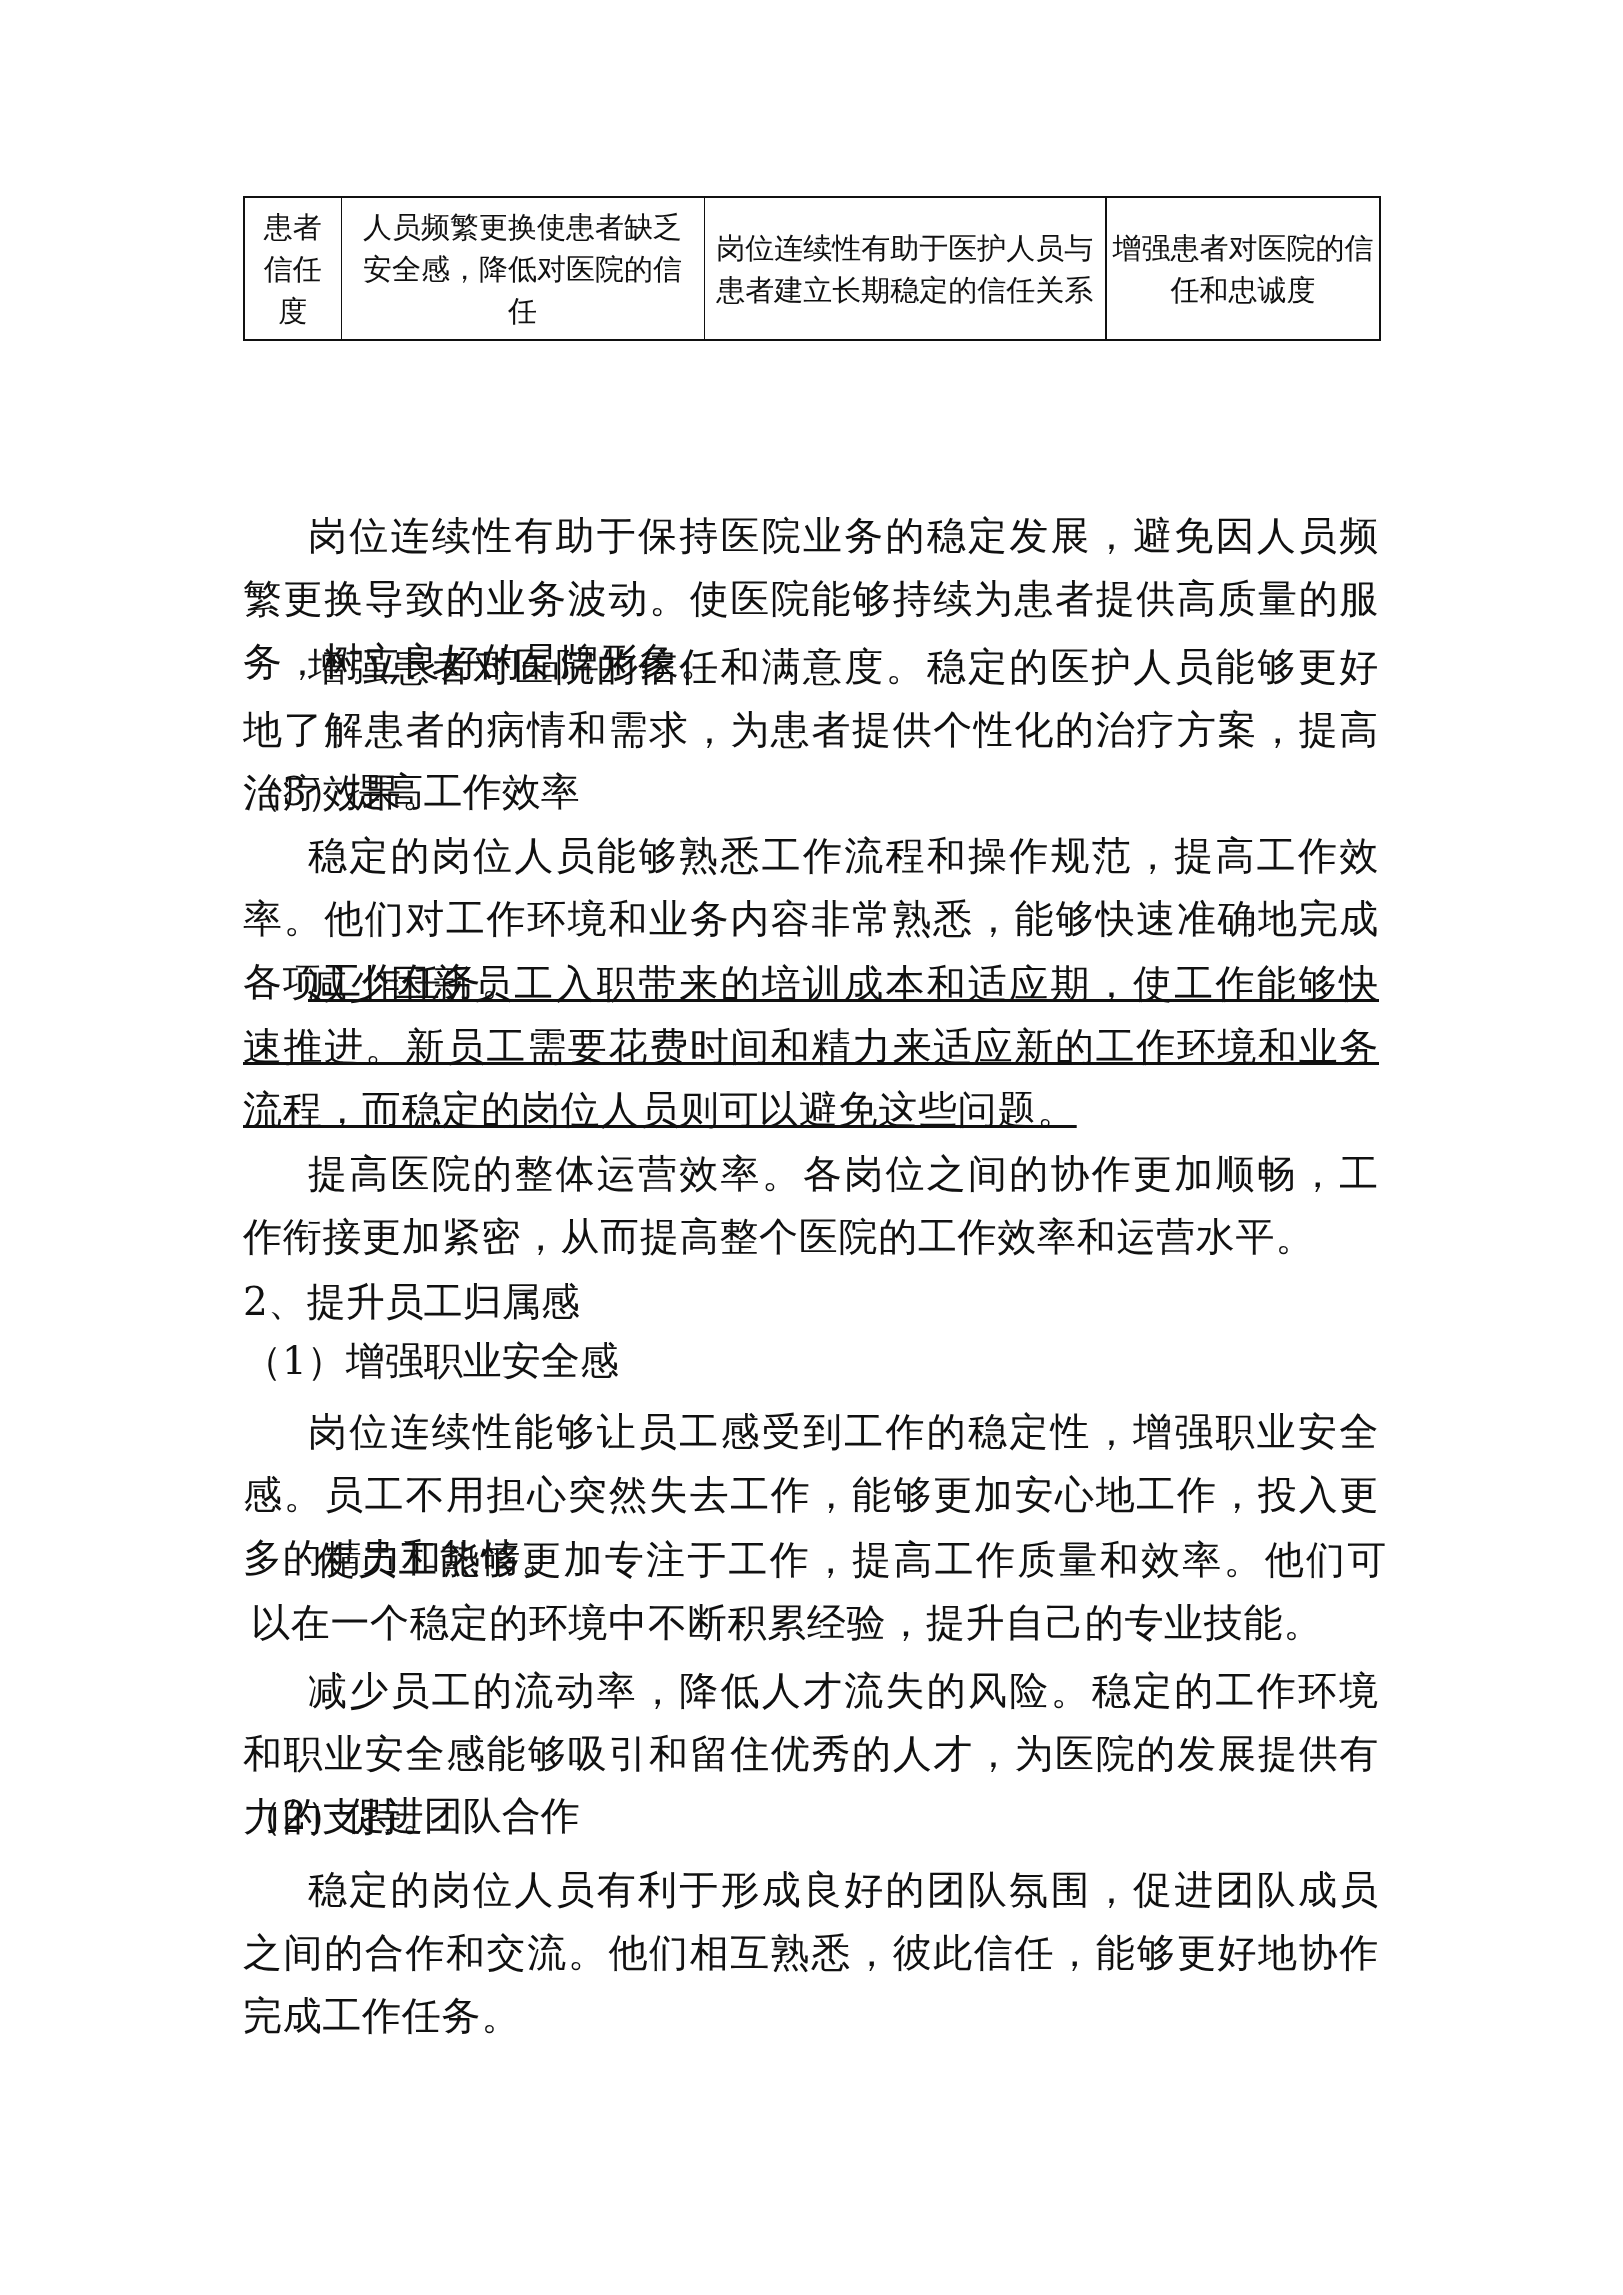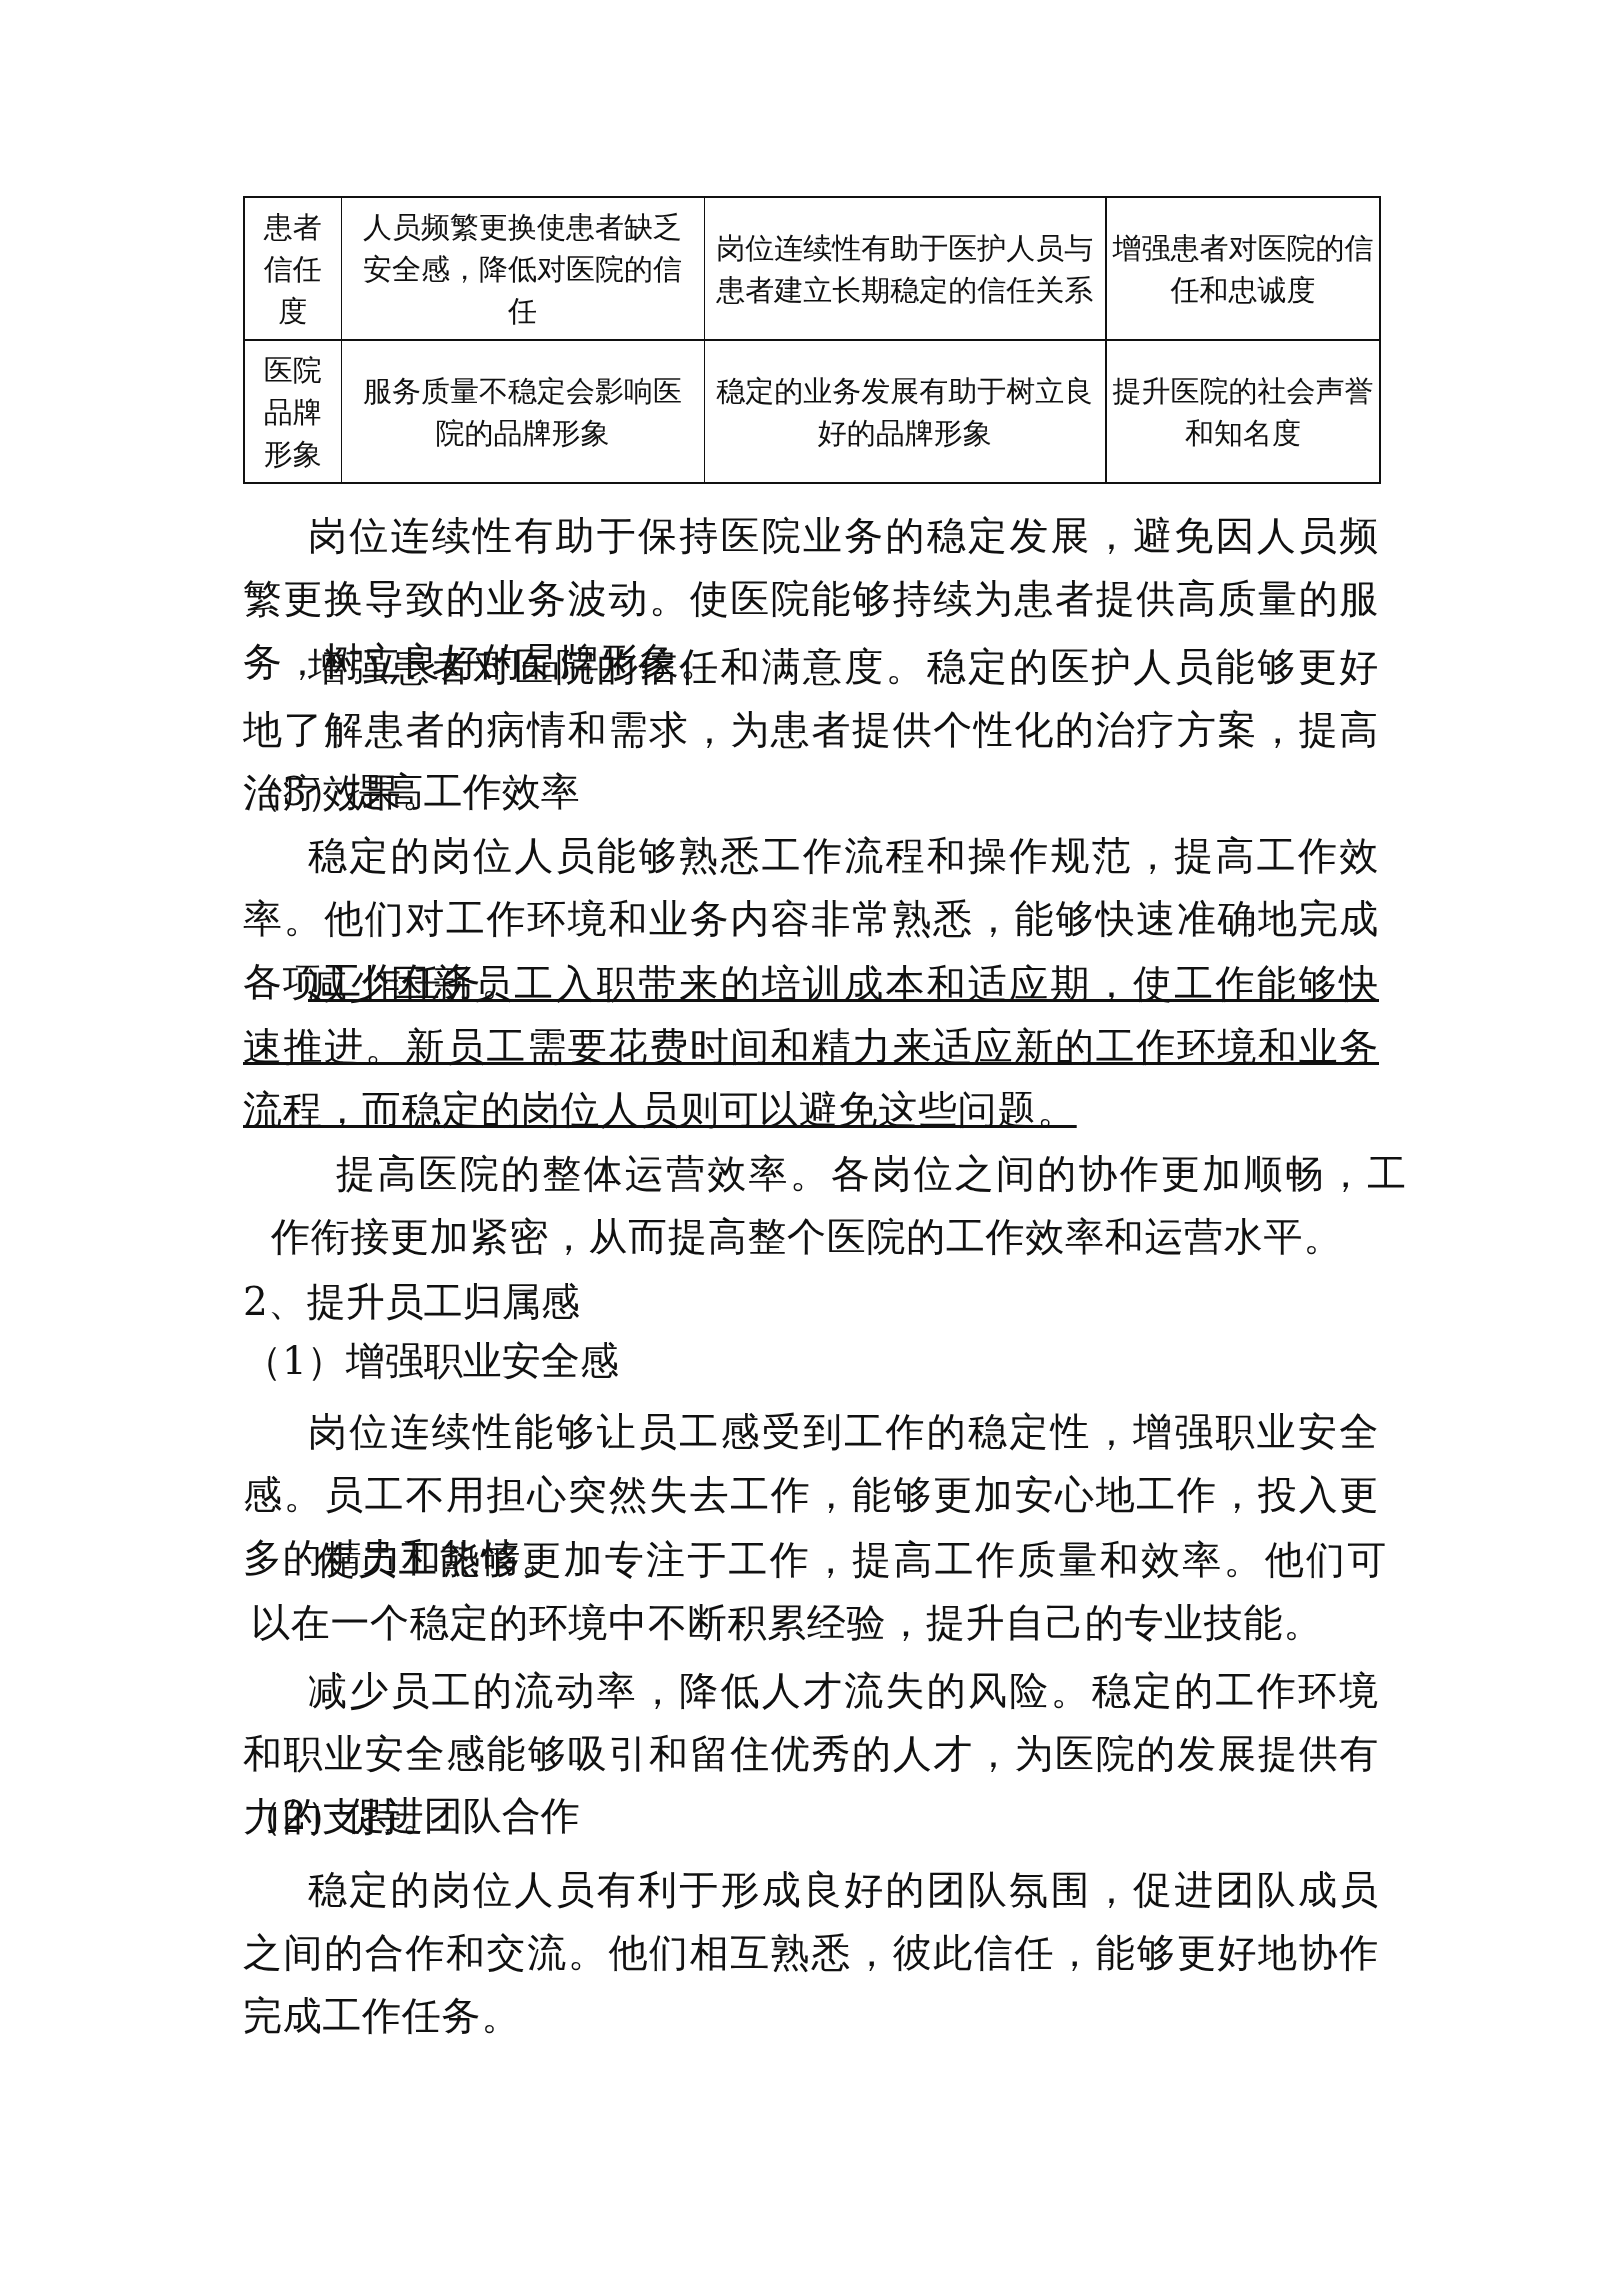--- a/index.html
+++ b/index.html
@@ -78,26 +78,20 @@
       <col style="width:402px">
       <col style="width:274px">
     </colgroup>
     <tbody>
         <tr class="r1">
       <td class="side" style="padding:0 11.8px;"><span>患者信任度</span></td>
       <td class="mid" style="padding:0 9.2px;"><span>人员频繁更换使患者缺乏安全感，降低对医院的信任</span></td>
       <td class="mid" style="padding:0 1.3px;"><span>岗位连续性有助于医护人员与患者建立长期稳定的信任关系</span></td>
       <td class="last" style="padding:0 2.6px;"><span>增强患者对医院的信任和忠诚度</span></td>
     </tr>
-    <tr class="r2">
-      <td class="side" style="padding:0 11.8px;"><span>医院品牌形象</span></td>
-      <td class="mid" style="padding:0 9.2px;"><span>服务质量不稳定会影响医院的品牌形象</span></td>
-      <td class="mid" style="padding:0 1.3px;"><span>稳定的业务发展有助于树立良好的品牌形象</span></td>
-      <td class="last" style="padding:0 2.6px;"><span>提升医院的社会声誉和知名度</span></td>
-    </tr>
   </tbody>
     </table>
 </div>
 
 <div class="blk" style="top:504px;">
   <p class="p indent" style="line-height:63px;">岗位连续性有助于保持医院业务的稳定发展，避免因人员频繁更换导致的业务波动。使医院能够持续为患者提供高质量的服务，树立良好的品牌形象。</p>
 </div>
 
 <div class="blk" style="top:635px;">
   <p class="p indent" style="line-height:63px;">增强患者对医院的信任和满意度。稳定的医护人员能够更好地了解患者的病情和需求，为患者提供个性化的治疗方案，提高治疗效果。</p>
@@ -108,21 +102,21 @@
 </div>
 
 <div class="blk" style="top:824px;">
   <p class="p indent" style="line-height:63px;">稳定的岗位人员能够熟悉工作流程和操作规范，提高工作效率。他们对工作环境和业务内容非常熟悉，能够快速准确地完成各项工作任务。</p>
 </div>
 
 <div class="blk" style="top:952px;text-decoration:underline;">
   <p class="p indent" style="line-height:63px;">减少因新员工入职带来的培训成本和适应期，使工作能够快速推进。新员工需要花费时间和精力来适应新的工作环境和业务流程，而稳定的岗位人员则可以避免这些问题。</p>
 </div>
 
-<div class="blk" style="top:1142px;margin-left:28px;">
+<div class="blk" style="top:1142px;">
   <p class="p indent" style="line-height:63px;">提高医院的整体运营效率。各岗位之间的协作更加顺畅，工作衔接更加紧密，从而提高整个医院的工作效率和运营水平。</p>
 </div>
 
 <div class="blk" style="top:1276px;">
   <p class="heading" style="line-height:52px;">2、提升员工归属感</p>
 </div>
 
 <div class="blk" style="top:1335px;">
   <p class="heading" style="line-height:52px;">（1）增强职业安全感</p>
 </div>

